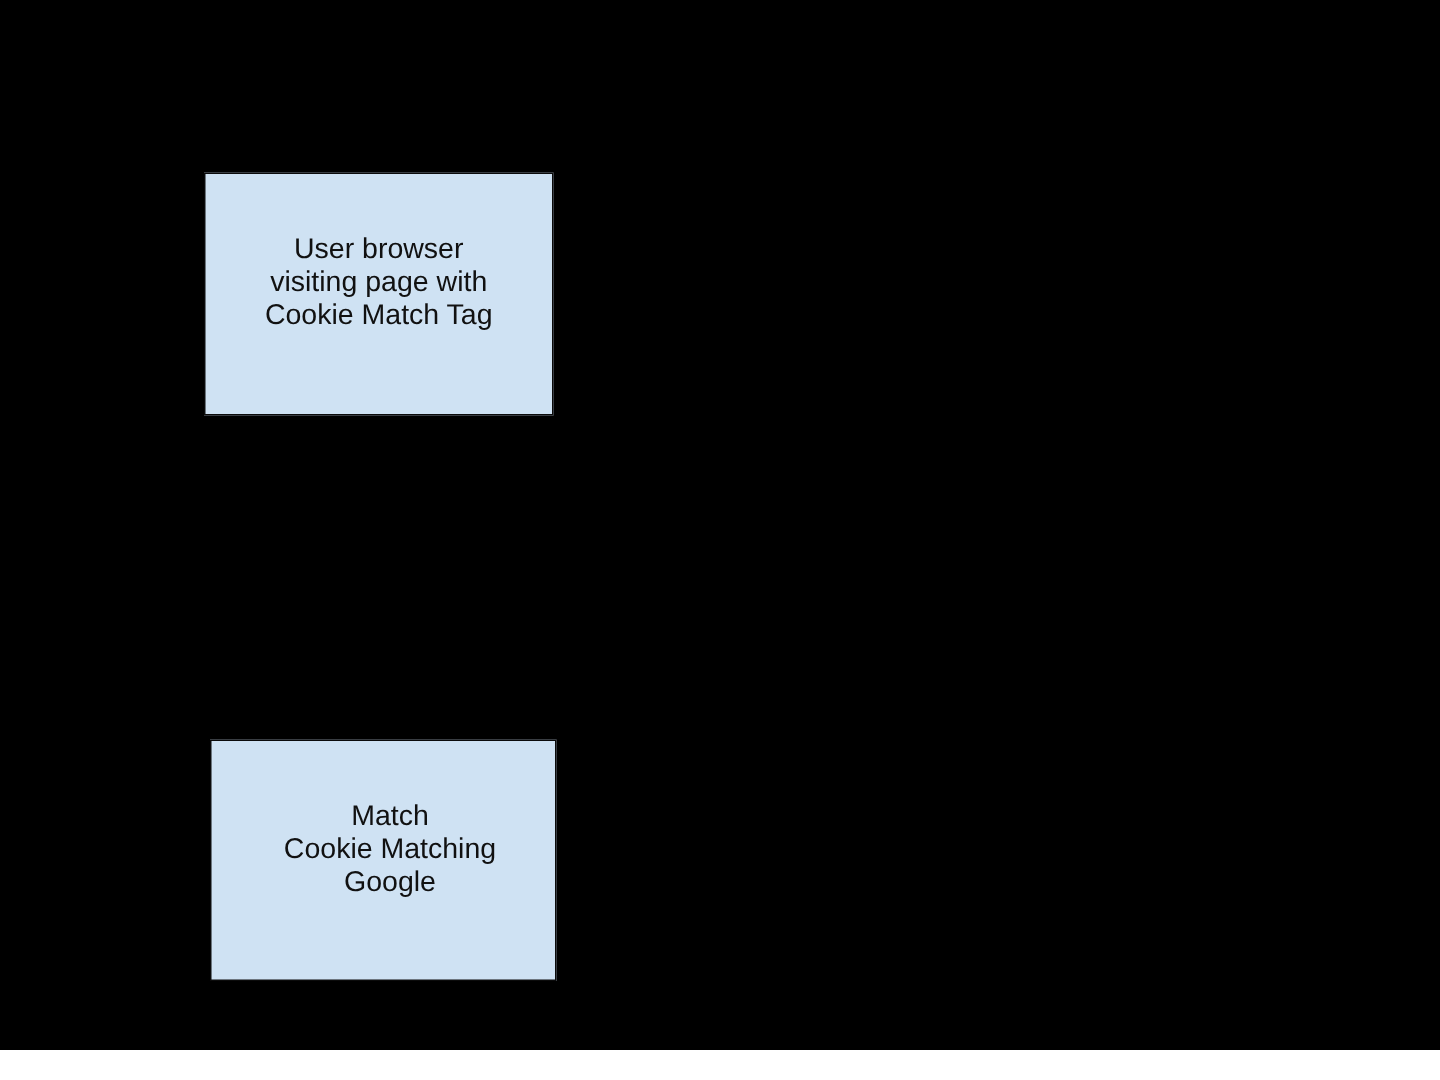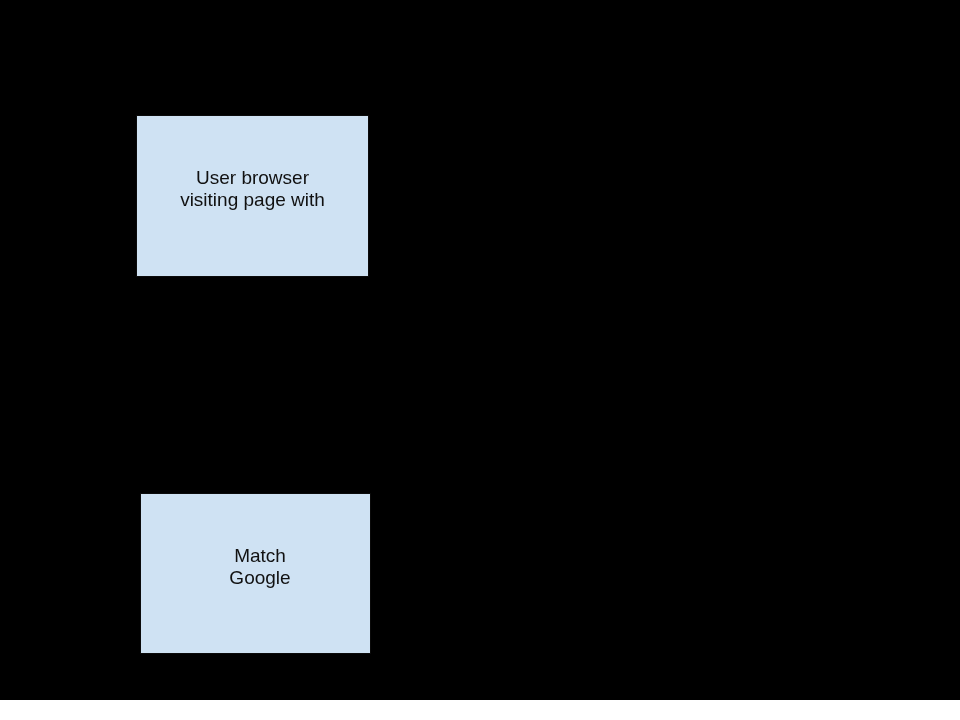--- a/index.html
+++ b/index.html
@@ -58,21 +58,23 @@
   }
 </style>
 </head>
 <body>
 
 <div class="canvas" style="background: rgb(0, 0, 0);">
 
   <div class="node" id="node-user-browser" style="background: rgb(207, 226, 243); border-color: rgb(11, 11, 11); color: rgb(17, 17, 17);">
     <span class="line">User browser</span>
     <span class="line">visiting page with</span>
+    <span class="line">Cookie Match Tag</span>
   </div>
 
 
   <div class="node" id="node-google-cookie-matching" style="background: rgb(207, 226, 243); border-color: rgb(11, 11, 11); color: rgb(17, 17, 17);">
     <span class="line">Match</span>
+    <span class="line">Cookie Matching</span>
     <span class="line">Google</span>
   </div>
 
 </div>
 
 </body></html>

